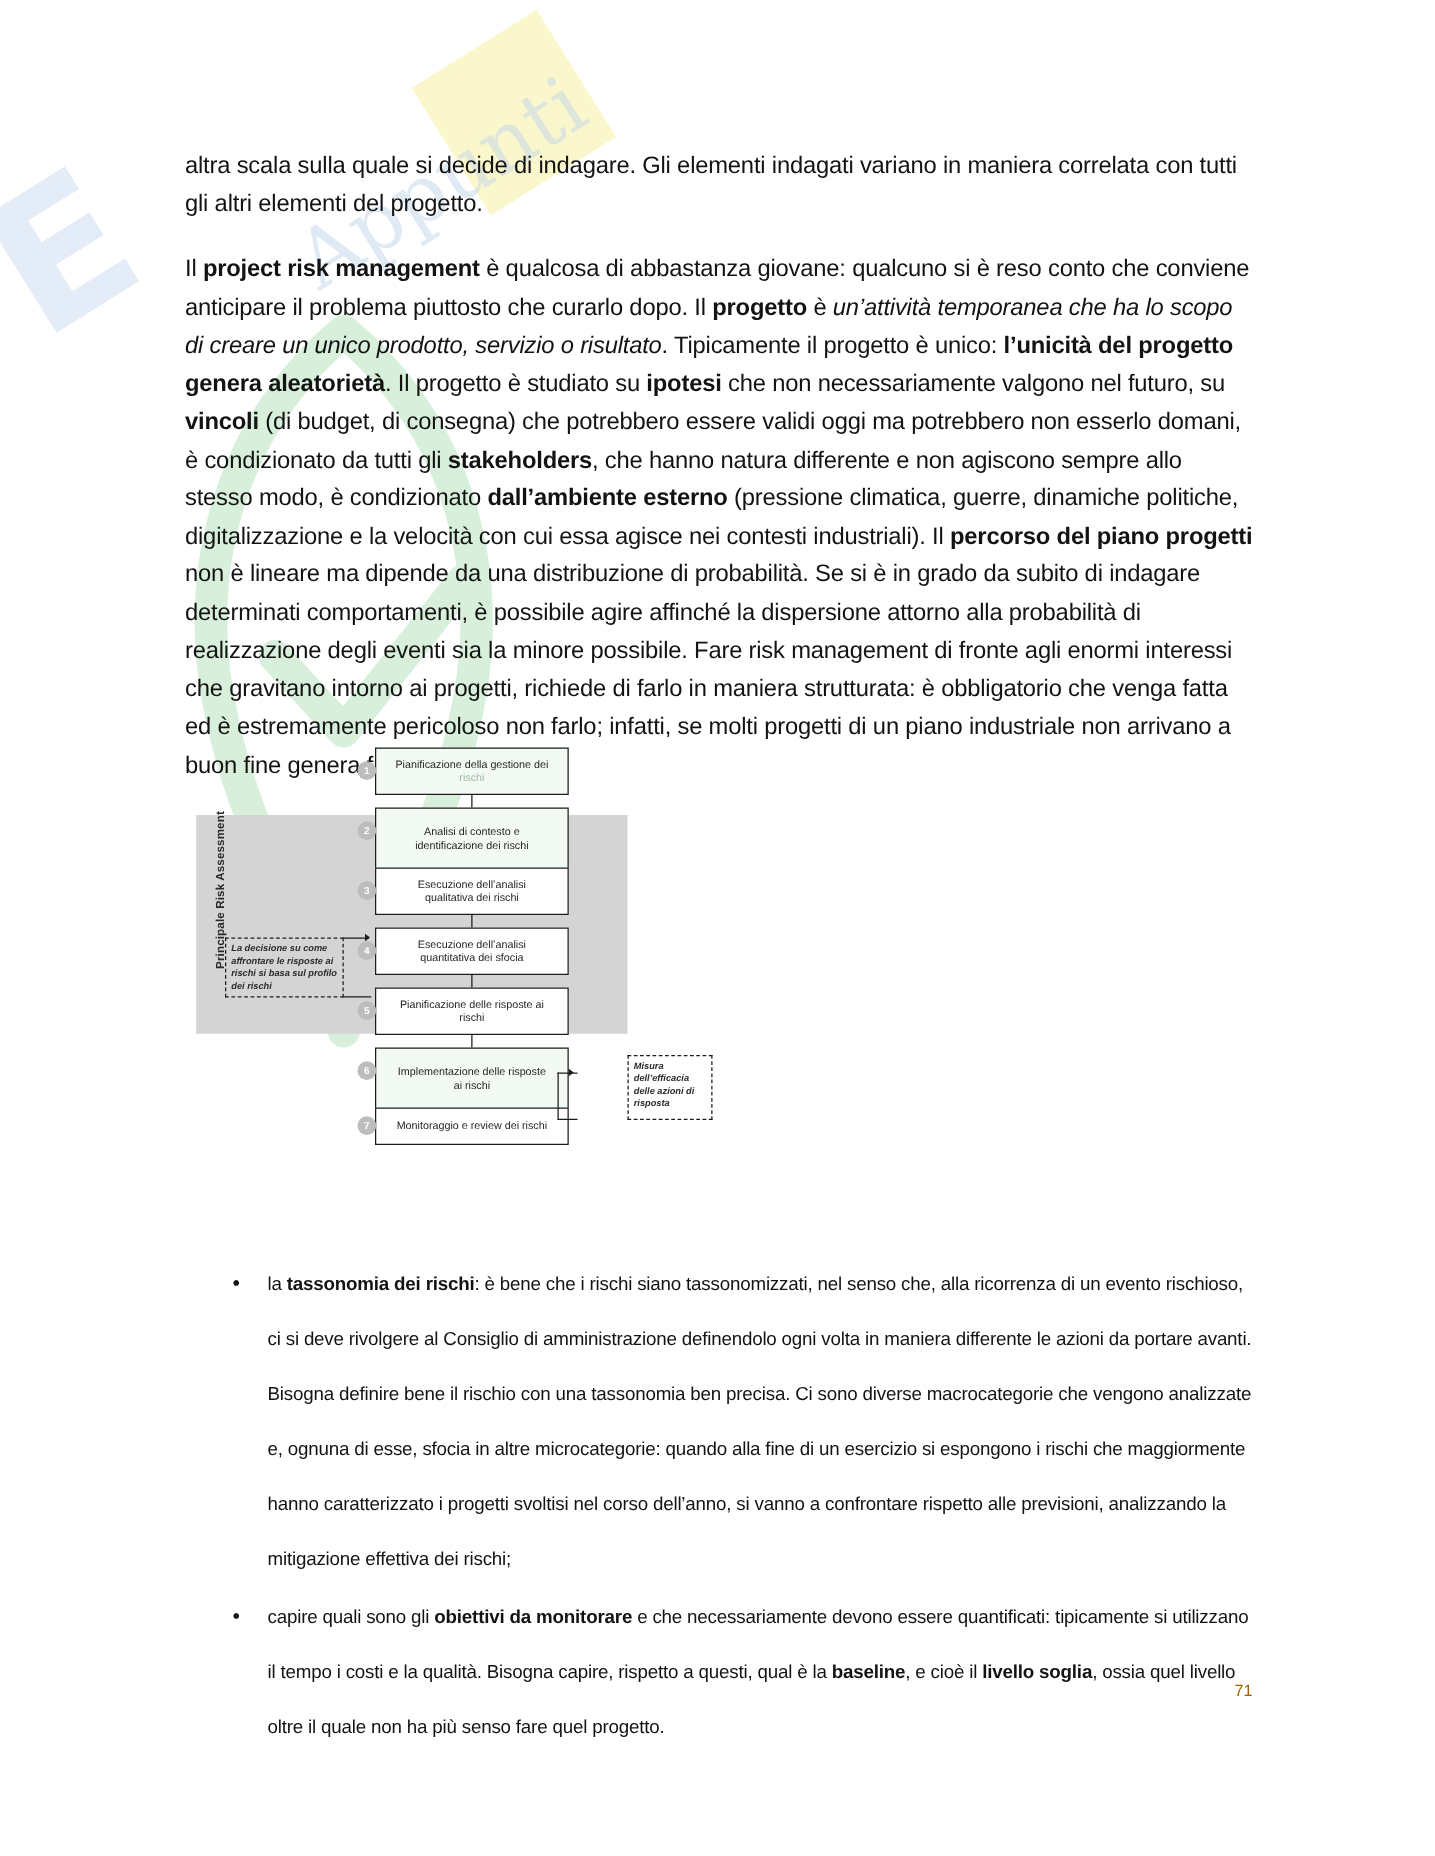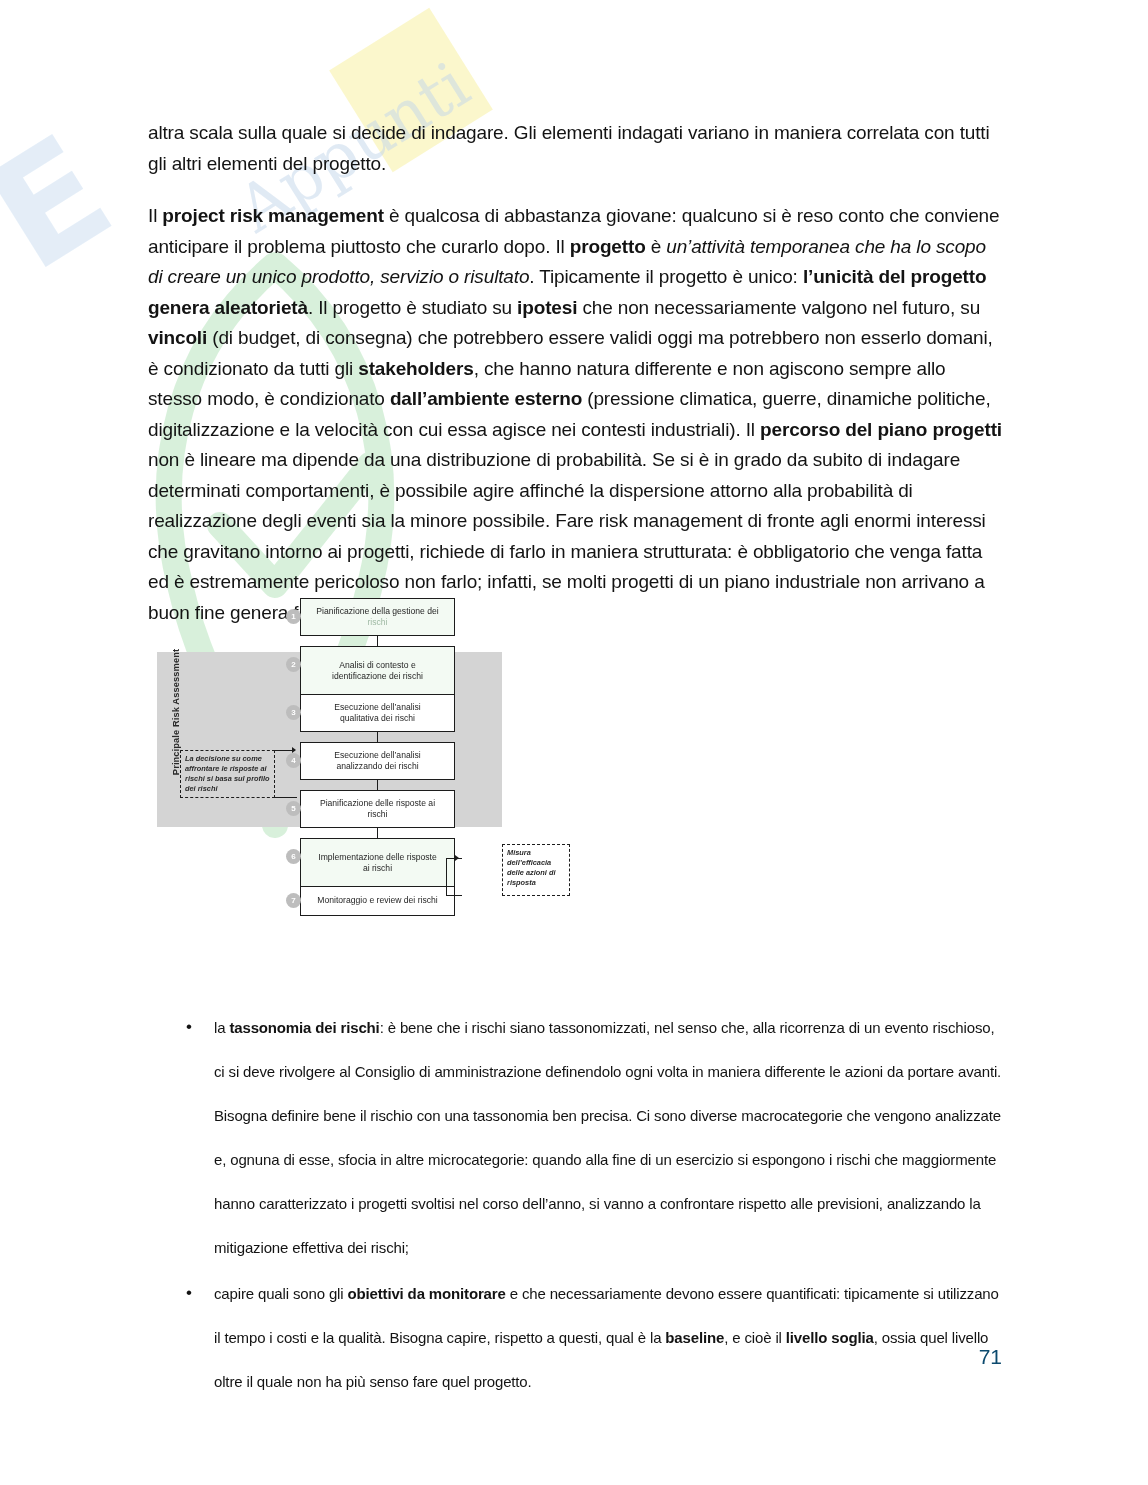--- a/index.html
+++ b/index.html
@@ -108,22 +108,22 @@
     position: absolute;
     left: -28px;
     top: -1px;
     font-size: 17px;
   }
 
   .page-number {
     position: absolute;
     right: 146px;
     top: 1345px;
-    font-size: 21px;
-    color: #0c4a6e;
+    font-size: 13px;
+    color: #a16207;
     z-index: 3;
   }
 
   
   .diagram {
     position: absolute;
     left: 150px;
     top: 592px;
     width: 400px;
     height: 330px;
@@ -282,21 +282,21 @@
     <div class="badge" style="top:65px">2</div>
 
     <div class="node" style="top:102px;height:38px">
       <span><span>Esecuzione dell’analisi</span><br>
             <span>qualitativa dei rischi</span></span>
     </div>
     <div class="badge" style="top:113px">3</div>
 
     <div class="node" style="top:150px;height:38px">
       <span><span>Esecuzione dell’analisi</span><br>
-            <span>analizzando dei rischi</span></span>
+            <span>quantitativa dei sfocia</span></span>
     </div>
     <div class="badge" style="top:161px">4</div>
 
     <div class="node" style="top:198px;height:38px">
       <span><span>Pianificazione delle risposte ai</span><br>
             <span>rischi</span></span>
     </div>
     <div class="badge" style="top:209px">5</div>
 
     <div class="node tinted" style="top:246px;height:50px">

